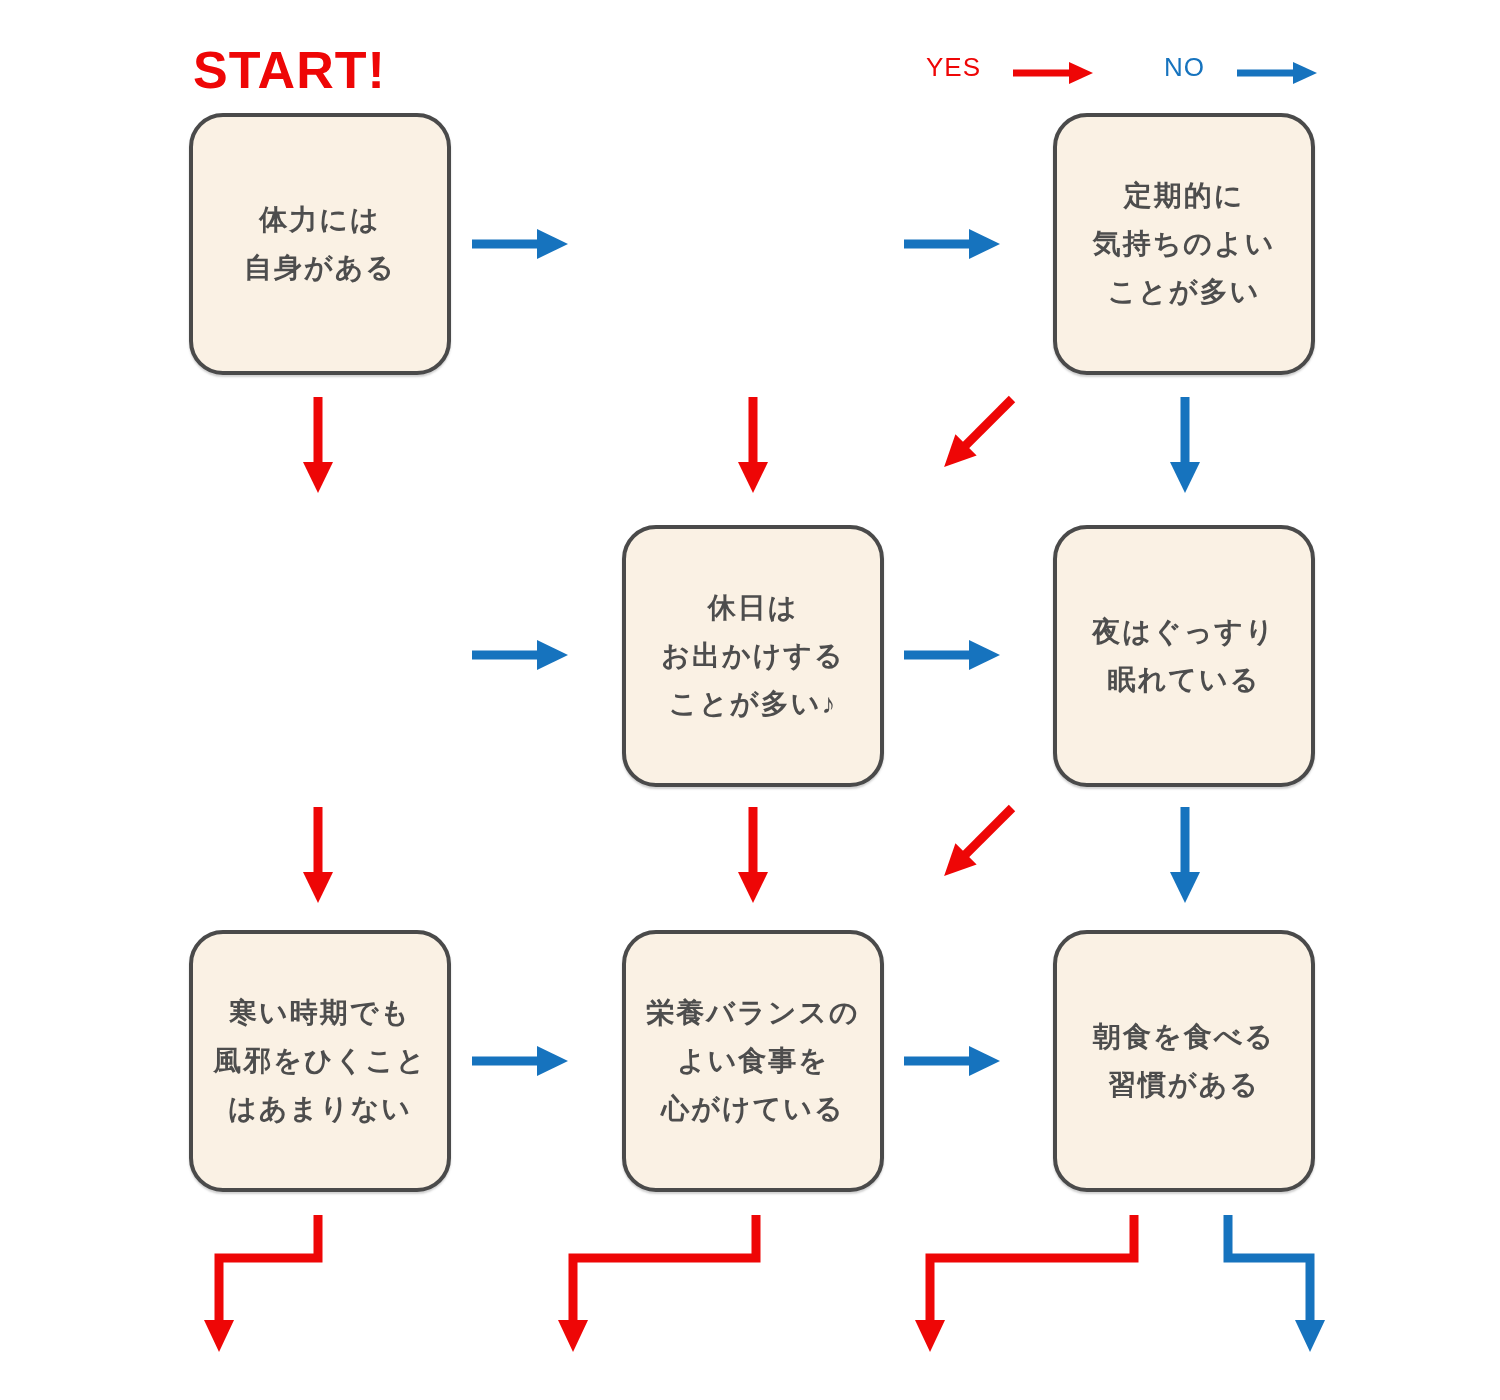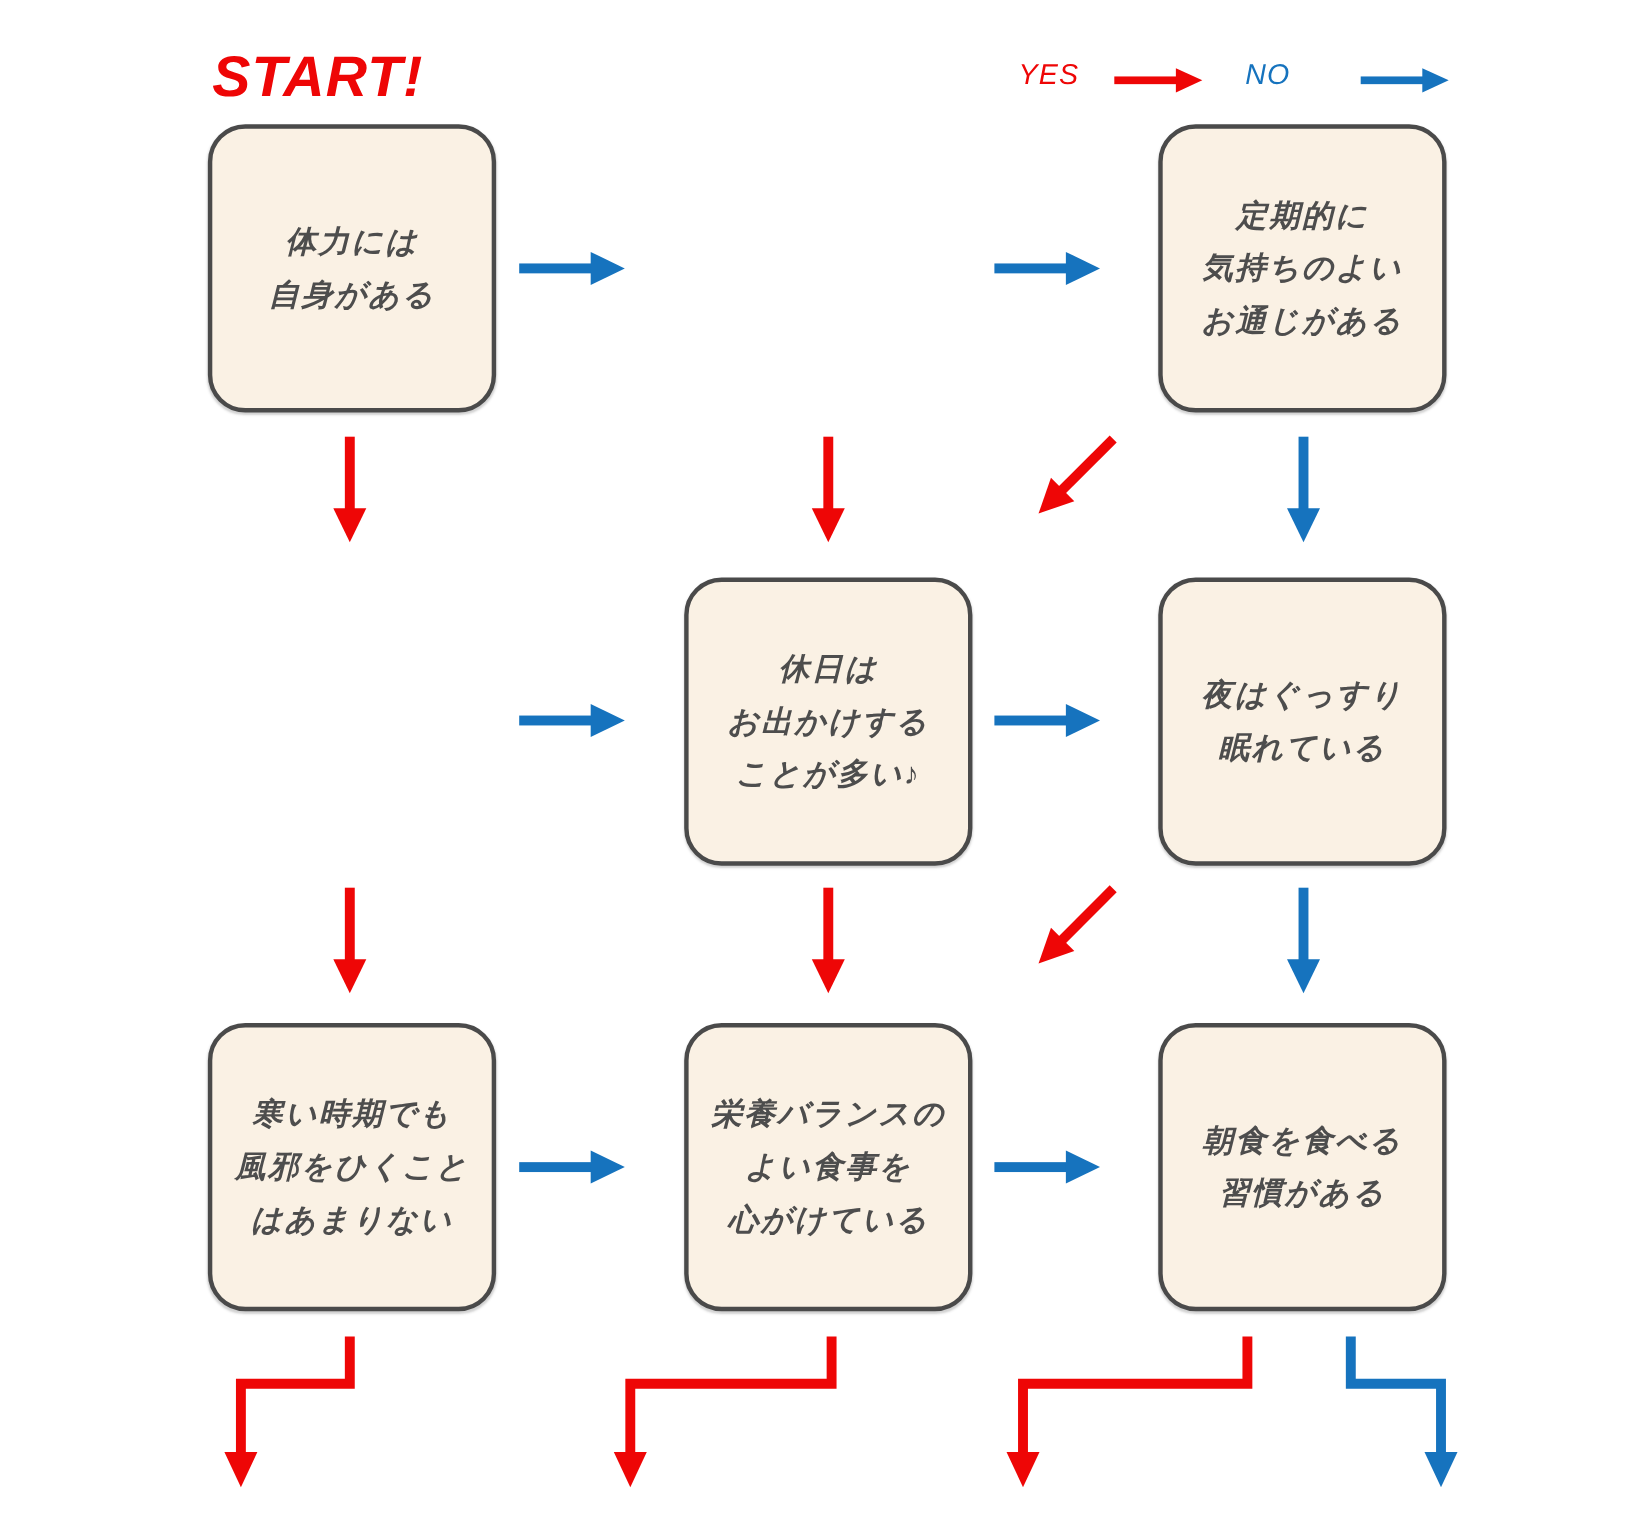--- a/index.html
+++ b/index.html
@@ -10,39 +10,38 @@
     --text:#4d4d4d;
   }
   html,body{margin:0;padding:0;background:#ffffff;}
   body{font-family:"Liberation Sans", sans-serif;}
   .canvas{
     position:relative;
     width:1500px;
     height:1400px;
     background:#ffffff;
     overflow:hidden;
-    font-style:italic;
   }
   .start-label{
     position:absolute;
     left:193px; top:40px;
     font-size:52px;
     font-weight:bold;
     color:var(--red);
     letter-spacing:1px;
   }
   .legend-label{
     position:absolute;
     top:52px;
     font-size:26px;
     font-weight:500;
     letter-spacing:1px;
   }
   .legend-yes{left:926px;color:var(--red);}
-  .legend-no{left:1132px;color:var(--blue);}
+  .legend-no{left:1164px;color:var(--blue);}
   .flow-box{
     position:absolute;
     width:262px;
     height:262px;
     box-sizing:border-box;
     background:var(--fill);
     border:4px solid var(--border);
     border-radius:34px;
     display:flex;
     align-items:center;
@@ -81,21 +80,21 @@
   <div class="legend-label legend-yes">YES</div>
   <div class="legend-label legend-no">NO</div>
 
   <div class="flow-box r1 c1">
     <span class="q">体力には
 自身がある</span>
   </div>
   <div class="flow-box r1 c3">
     <span class="q">定期的に
 気持ちのよい
-お通じがある</span>
+ことが多い</span>
   </div>
   <div class="flow-box r2 c3">
     <span class="q">夜はぐっすり
 眠れている</span>
   </div>
   <div class="flow-box r2 c2">
     <span class="q">休日は
 お出かけする
 ことが多い♪</span>
   </div>

